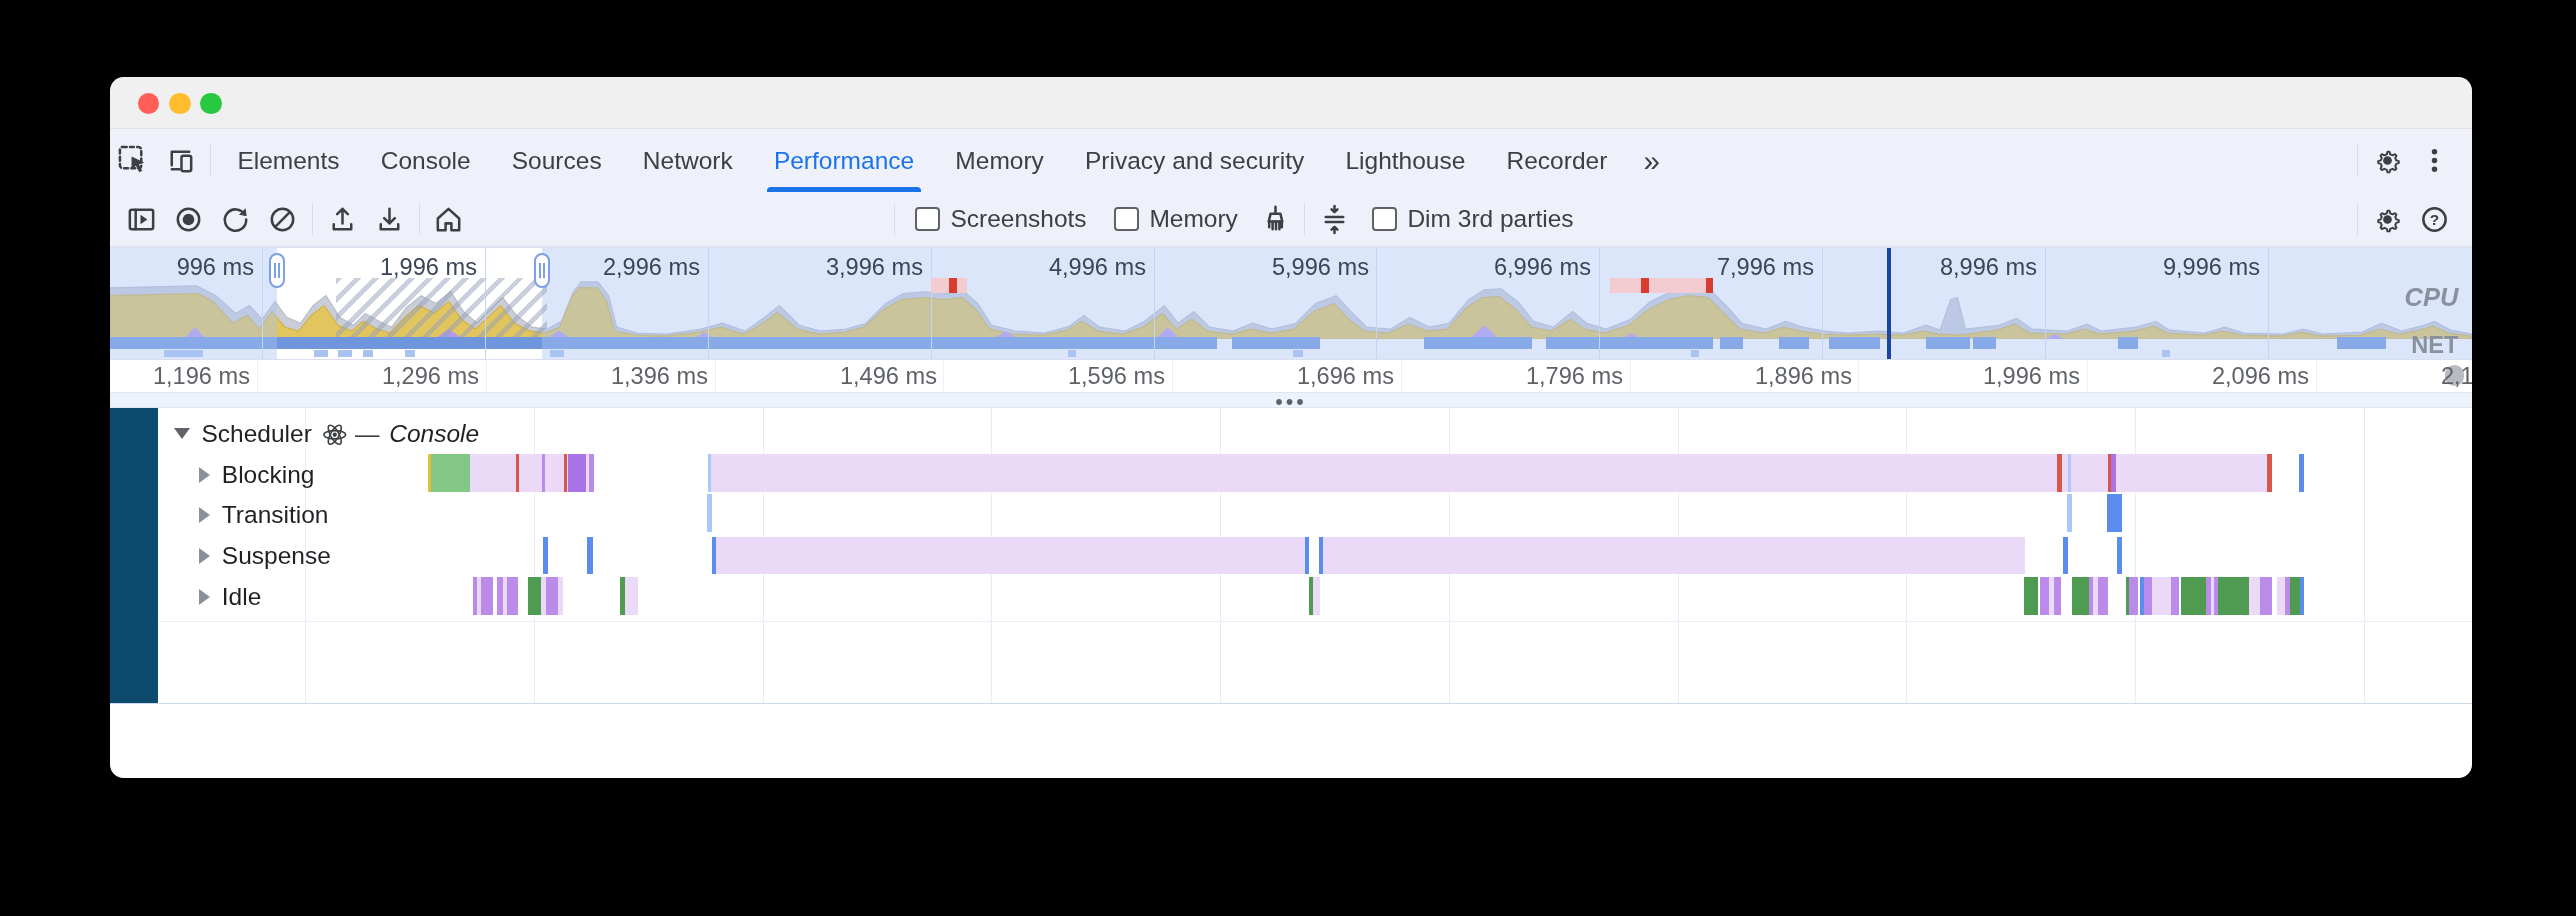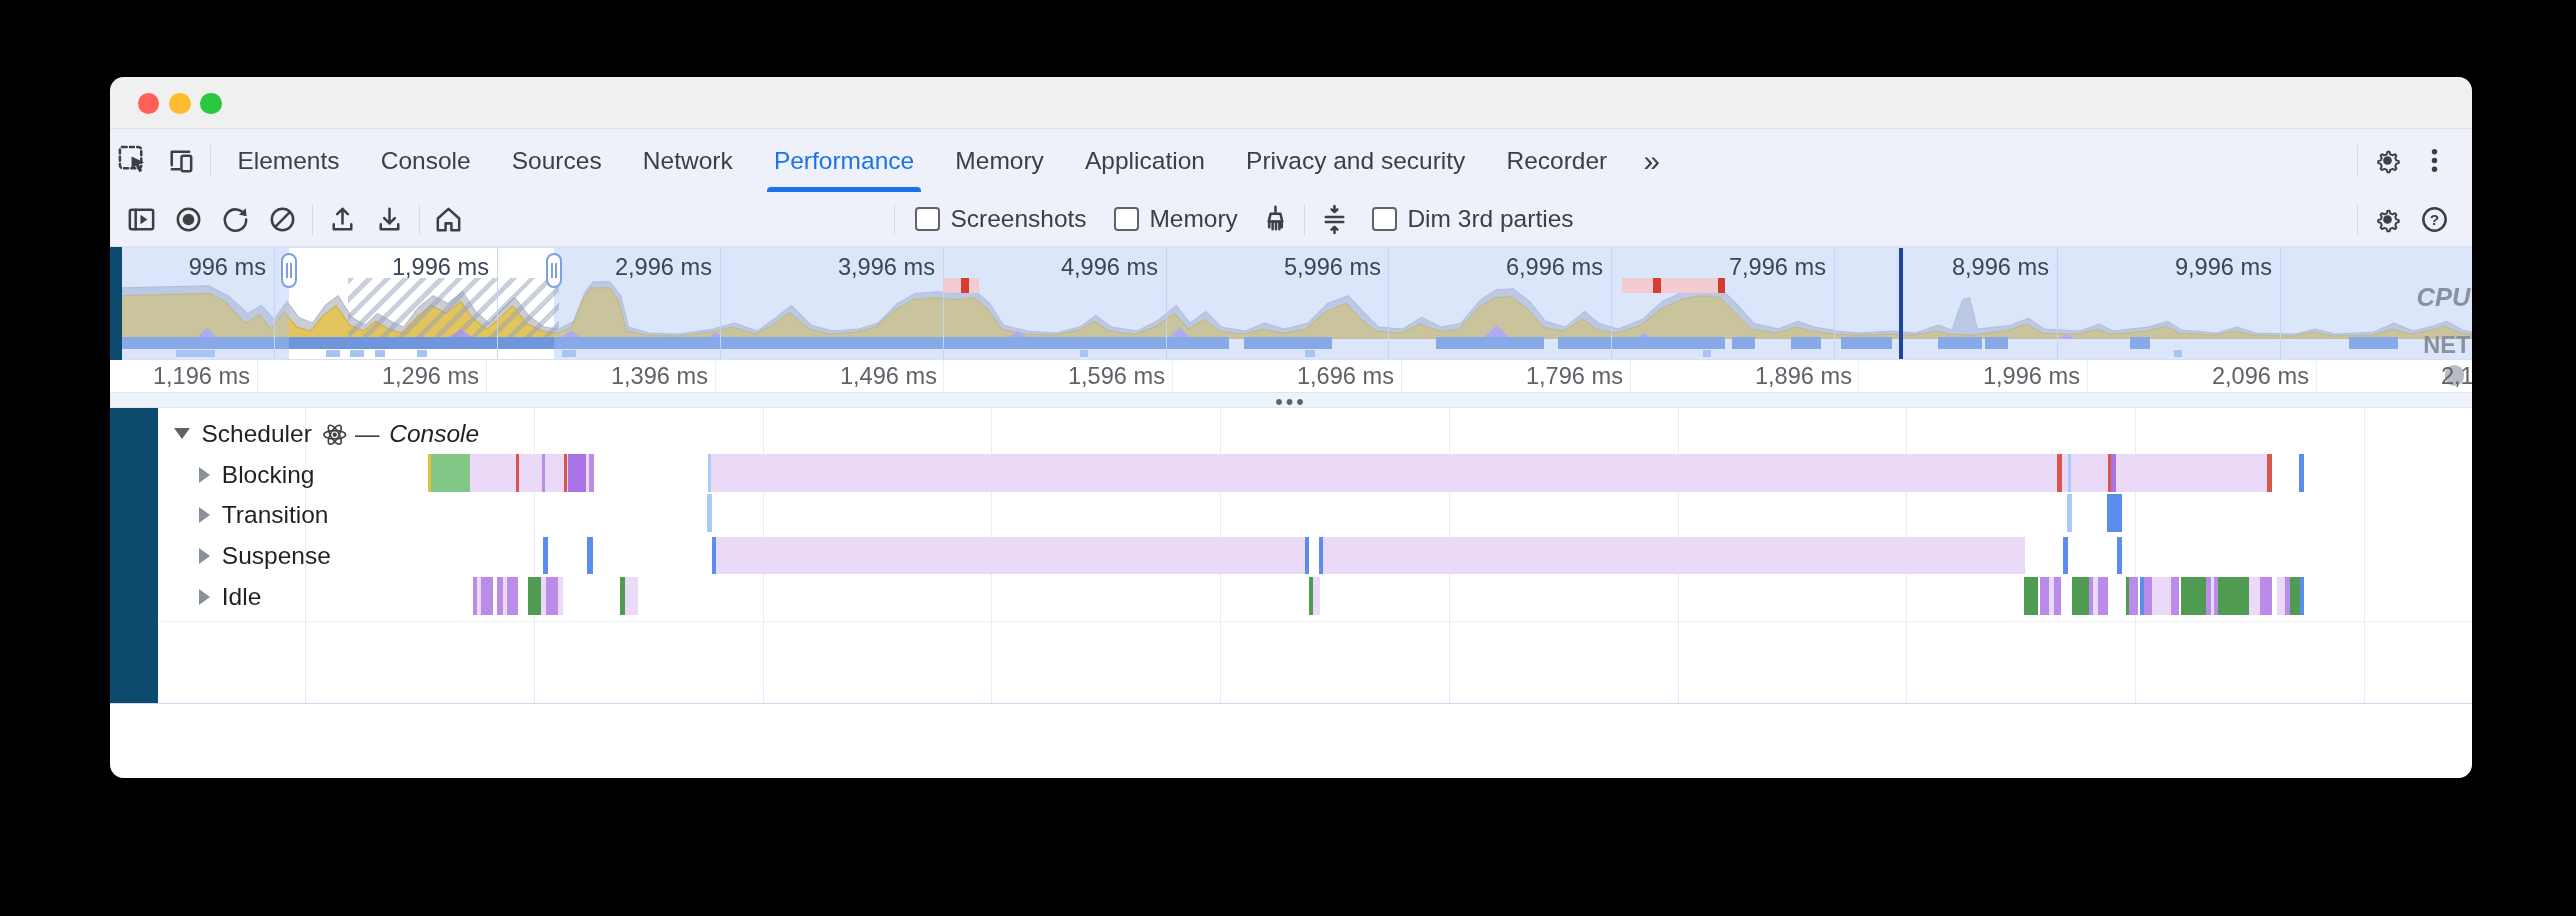--- a/index.html
+++ b/index.html
@@ -17,21 +17,21 @@
   .tab.sel::after{content:"";position:absolute;left:13.7px;right:13.7px;bottom:0;height:4.9px;border-radius:3.9px 3.9px 0 0;background:#1a73e8;}
   .chev{font-size:29.5px;color:#3c4043;padding:0 15.7px;}
   #tabbar-right{margin-left:auto;display:flex;align-items:center;padding-right:13.7px;}
   
   #toolbar{position:absolute;left:0;top:115px;width:100%;height:55px;background:#eef1fa;border-bottom:1px solid #dde3f2;display:flex;align-items:center;padding-left:7.9px;box-sizing:border-box;}
   .cb{display:flex;align-items:center;margin:0 13.7px;flex:0 0 auto;}
   .cbbox{width:20.6px;height:20.6px;border:2.5px solid #5f6368;border-radius:3.9px;background:#fff;margin-right:10.8px;flex:0 0 auto;}
   .cblab{font-size:24.5px;color:#3c4043;white-space:nowrap;}
   #toolbar-right{margin-left:auto;display:flex;align-items:center;padding-right:13.7px;}
   
-  #overview{position:absolute;left:12px;top:170px;width:100%;height:113px;background:#fff;border-top:1px solid #d9e0f0;border-bottom:1px solid #d9dff0;box-sizing:border-box;overflow:hidden;}
+  #overview{position:absolute;left:0;top:170px;width:100%;height:113px;background:#fff;border-top:1px solid #d9e0f0;border-bottom:1px solid #d9dff0;box-sizing:border-box;overflow:hidden;}
   .ov-grid{position:absolute;top:0;bottom:0;width:1px;background:#c6d4f3;}
   .ov-lab{position:absolute;top:5.9px;font-size:23.6px;color:#3b4558;transform:translateX(-100%);white-space:nowrap;}
   .ov-dim{position:absolute;top:0;bottom:0;background:rgba(170,196,245,0.42);}
   .handle{position:absolute;top:4.9px;width:15.7px;height:35px;background:#fff;border:2px solid #7d9fe6;border-radius:7.9px;box-sizing:border-box;}
   .handle i{position:absolute;top:7.9px;width:2px;height:15.7px;background:#7d9fe6;}
   .netseg{position:absolute;top:89px;height:11.8px;background:#6f96dd;}
   .nettick{position:absolute;top:102px;height:6.9px;background:#a9c3f0;}
   .marker{position:absolute;top:29.5px;height:15.7px;background:#f2ccd1;}
   .marker i{position:absolute;top:0;height:15.7px;background:#d63c30;}
   #playhead{position:absolute;top:0;bottom:0;width:3.9px;background:#1b45a0;}
@@ -83,22 +83,22 @@
       </svg>
     </div>
     <div class="vsep"></div>
     <div id="tabs-container" style="display:flex;height:100%;">
         <div class="tab">Elements</div>
         <div class="tab">Console</div>
         <div class="tab">Sources</div>
         <div class="tab">Network</div>
         <div class="tab sel">Performance</div>
         <div class="tab">Memory</div>
-        <div class="tab">Application</div>
         <div class="tab">Privacy and security</div>
+        <div class="tab">Lighthouse</div>
         <div class="tab">Recorder</div>
       </div>
     <div class="chev">»</div>
     <div id="tabbar-right">
       <div class="vsep"></div>
       <div class="iconbtn">
         <svg width="33" height="33" viewBox="0 0 34 34">
           <circle cx="17" cy="17" r="4.5" fill="#3c4043"></circle>
           <path class="icostroke" d="M17 5.5 l2.6 0 1 3.4 3.2 1.3 3.1-1.6 1.9 1.9 -1.6 3.1 1.3 3.2 3.4 1 0 2.6 -3.4 1 -1.3 3.2 1.6 3.1 -1.9 1.9 -3.1-1.6 -3.2 1.3 -1 3.4 -2.6 0 -1-3.4 -3.2-1.3 -3.1 1.6 -1.9-1.9 1.6-3.1 -1.3-3.2 -3.4-1 0-2.6 3.4-1 1.3-3.2 -1.6-3.1 1.9-1.9 3.1 1.6 3.2-1.3 Z" transform="scale(0.78) translate(4.8,4.8)"></path>
         </svg>

